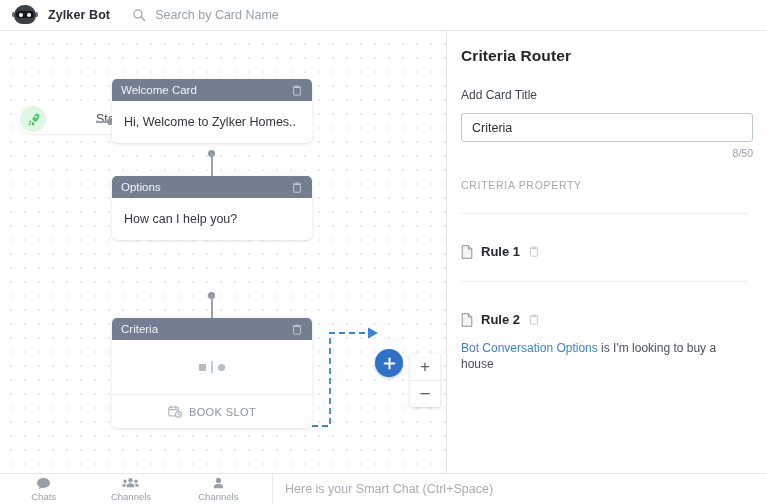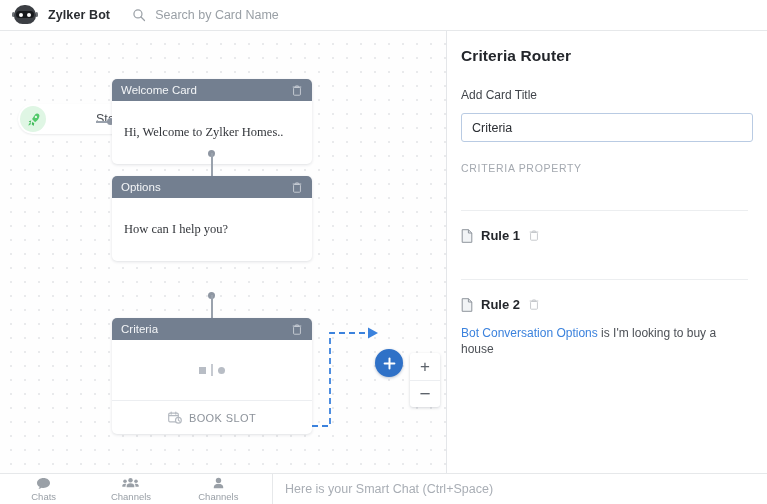--- a/index.html
+++ b/index.html
@@ -161,25 +161,25 @@
     padding: 0 9px;
   }
   .card-title {
     font-size: 11.5px;
     color: #f3f5f7;
     flex: 1 1 auto;
     white-space: nowrap; overflow: hidden;
   }
   .card-trash { width: 12px; height: 13px; opacity: .75; cursor: pointer; flex: 0 0 auto; }
   .card-body {
-    padding: 24px 12px;
+    padding: 14px 12px;
     font-size: 12.5px;
     color: #33363b;
     min-height: 42px;
-    display: flex; align-items: center; font-family: Liberation Serif, serif;
+    display: flex; align-items: center;
   }
   .card-body.center { justify-content: center; min-height: 54px; }
   .card-footer {
     border-top: 1px solid #eceef1;
     height: 34px;
     display: flex; align-items: center; justify-content: center;
     gap: 7px;
     font-size: 11px;
     letter-spacing: .4px;
     color: #8d939b;
@@ -282,23 +282,23 @@
     color: #9ba1a8;
   }
   .section-head {
     margin-top: 20px;
     font-size: 10.5px;
     letter-spacing: .7px;
     color: #a4a9b0;
   }
 
   .rule {
-    margin-top: 36px;
+    margin-top: 22px;
     border-top: 1px solid #eceef0;
-    padding-top: 17px;
+    padding-top: 30px;
   }
   .rule:first-of-type { border-top: none; }
   .rule-head {
     display: flex; align-items: center; gap: 8px;
   }
   .rule-name {
     font-size: 13px;
     font-weight: bold;
     color: #24272c;
   }
@@ -463,20 +463,21 @@
   </div>
 
   <div class="panel">
 
     <div class="panel-title">Criteria Router</div>
 
     <div class="panel-label">Add Card Title</div>
 
     <input class="title-input" type="text" value="Criteria" style="">
 
+    <div class="char-count">8/50</div>
 
     <div class="section-head">CRITERIA PROPERTY</div>
 
     
     <div class="rule">
       <div class="rule-head">
         <svg width="12" height="14" viewBox="0 0 12 14">
           <path d="M1.2.7h6.2L10.8 4v9.3H1.2z" fill="#f2f4f6" stroke="#8e949c" stroke-width="1"></path>
           <path d="M7.4.7V4h3.4" fill="none" stroke="#8e949c" stroke-width="1"></path>
         </svg>

